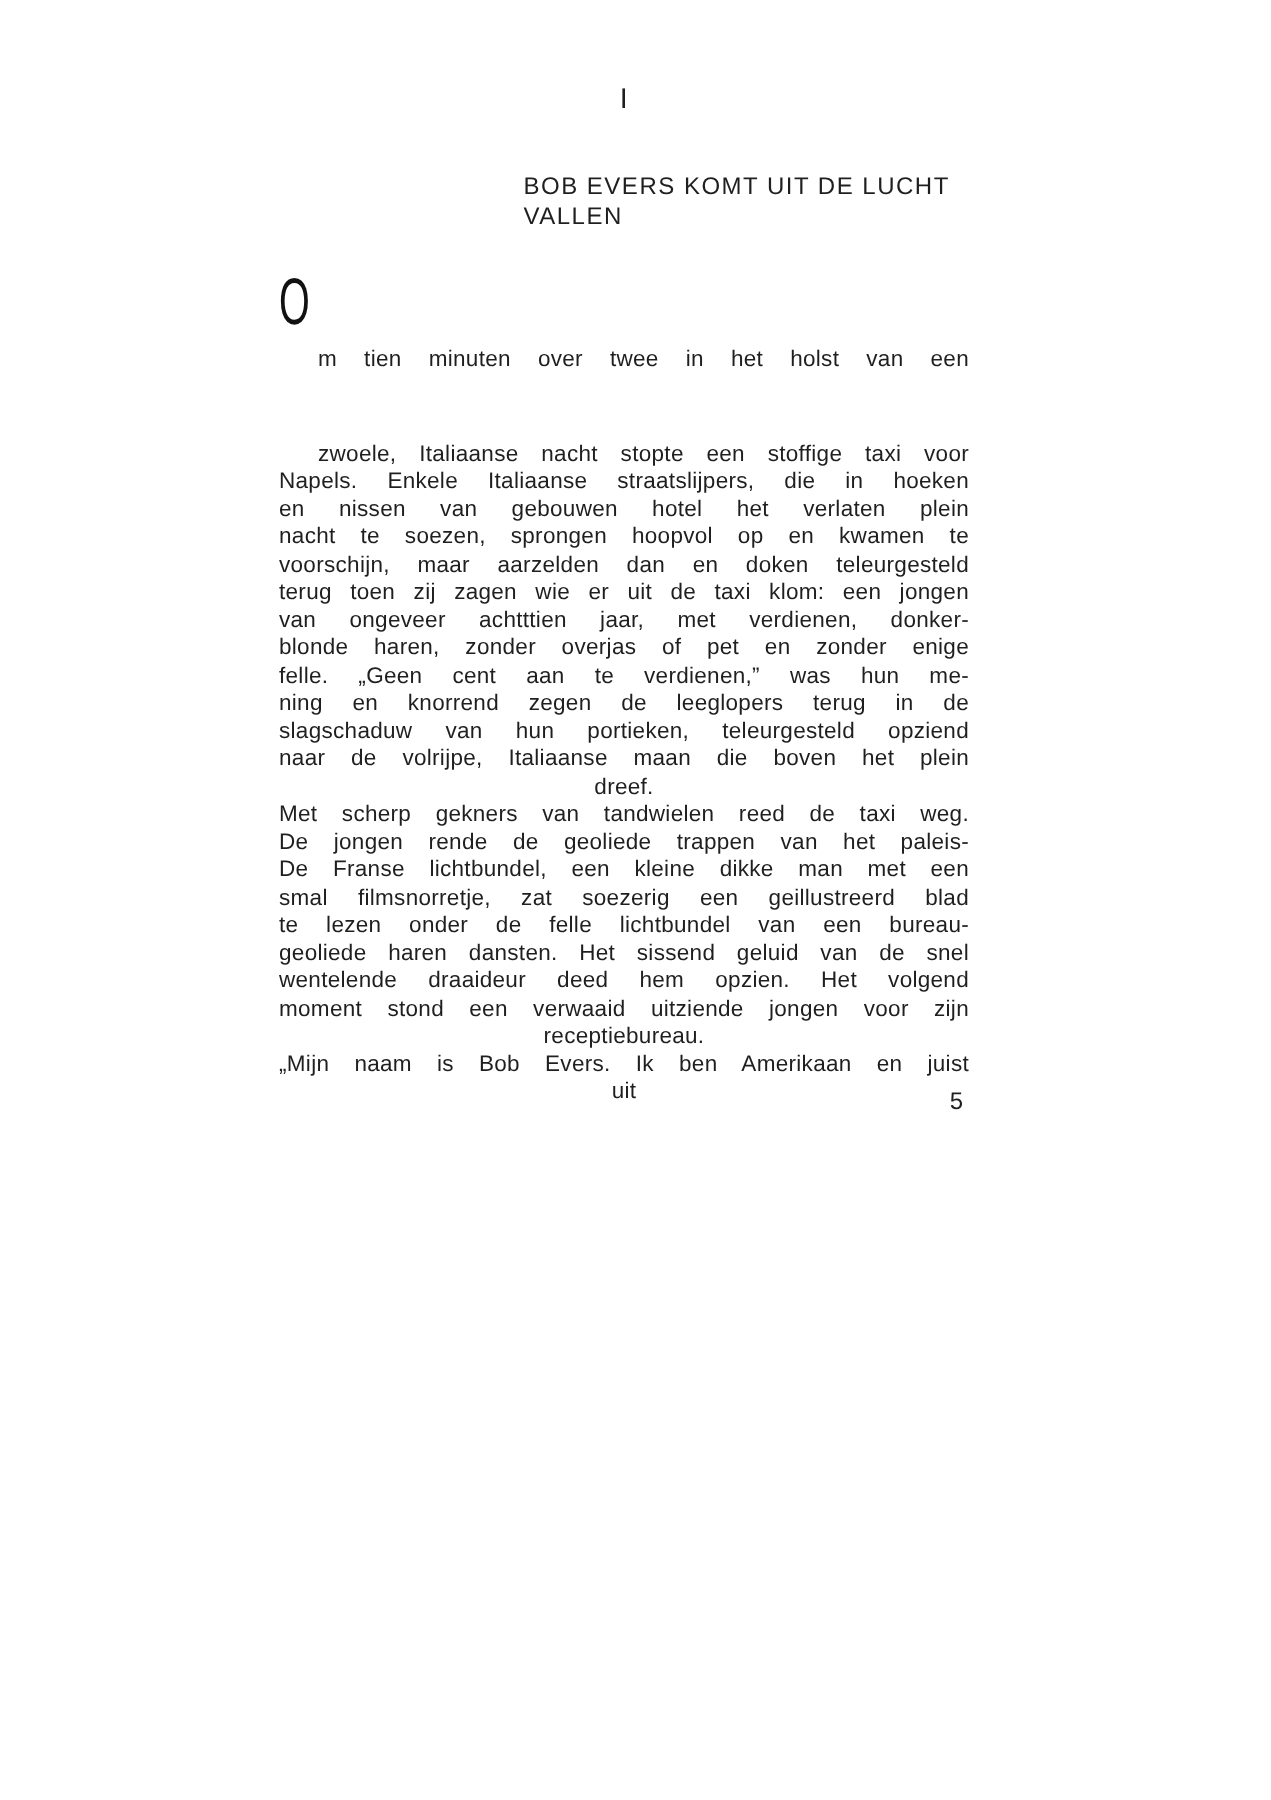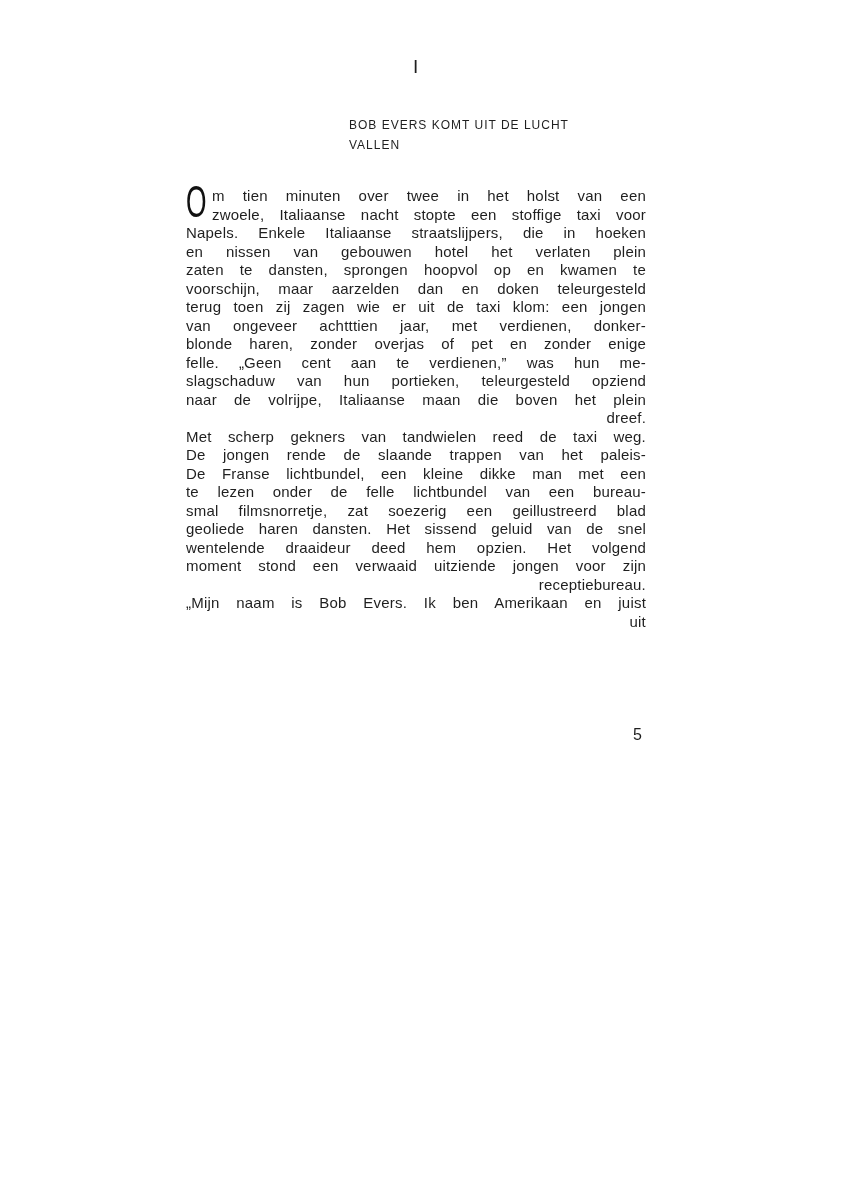--- a/index.html
+++ b/index.html
@@ -22,21 +22,21 @@
     text-align: center;
     font-size: 19px;
     line-height: 20px;
     letter-spacing: 0.5px;
   }
   .chapter-title {
     position: absolute;
     left: 349px;
     top: 115px;
     width: 310px;
-    font-size: 12px;
+    font-size: 16px;
     line-height: 20px;
     letter-spacing: 1px;
   }
   .body-text {
     position: absolute;
     left: 186px;
     top: 187px;
     width: 460px;
     font-size: 15px;
     line-height: 18.5px;
@@ -46,23 +46,23 @@
     position: absolute;
     left: 0;
     top: -7px;
     display: inline-block;
     font-size: 44px;
     line-height: 44px;
     transform: scaleX(0.6);
     transform-origin: 0 0;
     color: #111;
   }
-  .line { text-align: right; min-height: 18.5px; }
+  .line { text-align: center; min-height: 18.5px; }
   .line.j { text-align: justify; text-align-last: justify; }
-  .line.ind { padding-left: 26px; }
+  .line.ind { padding-left: 26px; margin-top: 44px; }
   .page-number {
     position: absolute;
     left: 186px;
     top: 725px;
     width: 456px;
     text-align: right;
     font-size: 16px;
     line-height: 19px;
   }
 </style>
@@ -77,34 +77,35 @@
     <div>VALLEN</div>
   </div>
 
   <div class="body-text">
     <span class="drop-cap">O</span>
     <div>
         <div class="line j ind">m tien minuten over twee in het holst van een</div>
         <div class="line j ind">zwoele, Italiaanse nacht stopte een stoffige taxi voor</div>
         <div class="line j">Napels. Enkele Italiaanse straatslijpers, die in hoeken</div>
         <div class="line j">en nissen van gebouwen hotel het verlaten plein</div>
-        <div class="line j">zaten te dansten, sprongen hoopvol op en kwamen te</div>
+        <div class="line j">nacht te soezen, sprongen hoopvol op en kwamen te</div>
         <div class="line j">voorschijn, maar aarzelden dan en doken teleurgesteld</div>
         <div class="line j">terug toen zij zagen wie er uit de taxi klom: een jongen</div>
         <div class="line j">van ongeveer achtttien jaar, met verdienen, donker-</div>
         <div class="line j">blonde haren, zonder overjas of pet en zonder enige</div>
         <div class="line j">felle. „Geen cent aan te verdienen,” was hun me-</div>
+        <div class="line j">ning en knorrend zegen de leeglopers terug in de</div>
         <div class="line j">slagschaduw van hun portieken, teleurgesteld opziend</div>
         <div class="line j">naar de volrijpe, Italiaanse maan die boven het plein</div>
         <div class="line">dreef.</div>
         <div class="line j">Met scherp gekners van tandwielen reed de taxi weg.</div>
-        <div class="line j">De jongen rende de slaande trappen van het paleis-</div>
+        <div class="line j">De jongen rende de geoliede trappen van het paleis-</div>
         <div class="line j">De Franse lichtbundel, een kleine dikke man met een</div>
+        <div class="line j">smal filmsnorretje, zat soezerig een geillustreerd blad</div>
         <div class="line j">te lezen onder de felle lichtbundel van een bureau-</div>
-        <div class="line j">smal filmsnorretje, zat soezerig een geillustreerd blad</div>
         <div class="line j">geoliede haren dansten. Het sissend geluid van de snel</div>
         <div class="line j">wentelende draaideur deed hem opzien. Het volgend</div>
         <div class="line j">moment stond een verwaaid uitziende jongen voor zijn</div>
         <div class="line">receptiebureau.</div>
         <div class="line j">„Mijn naam is Bob Evers. Ik ben Amerikaan en juist</div>
         <div class="line">uit</div>
       </div>
   </div>
 
   <div class="page-number">5</div>

